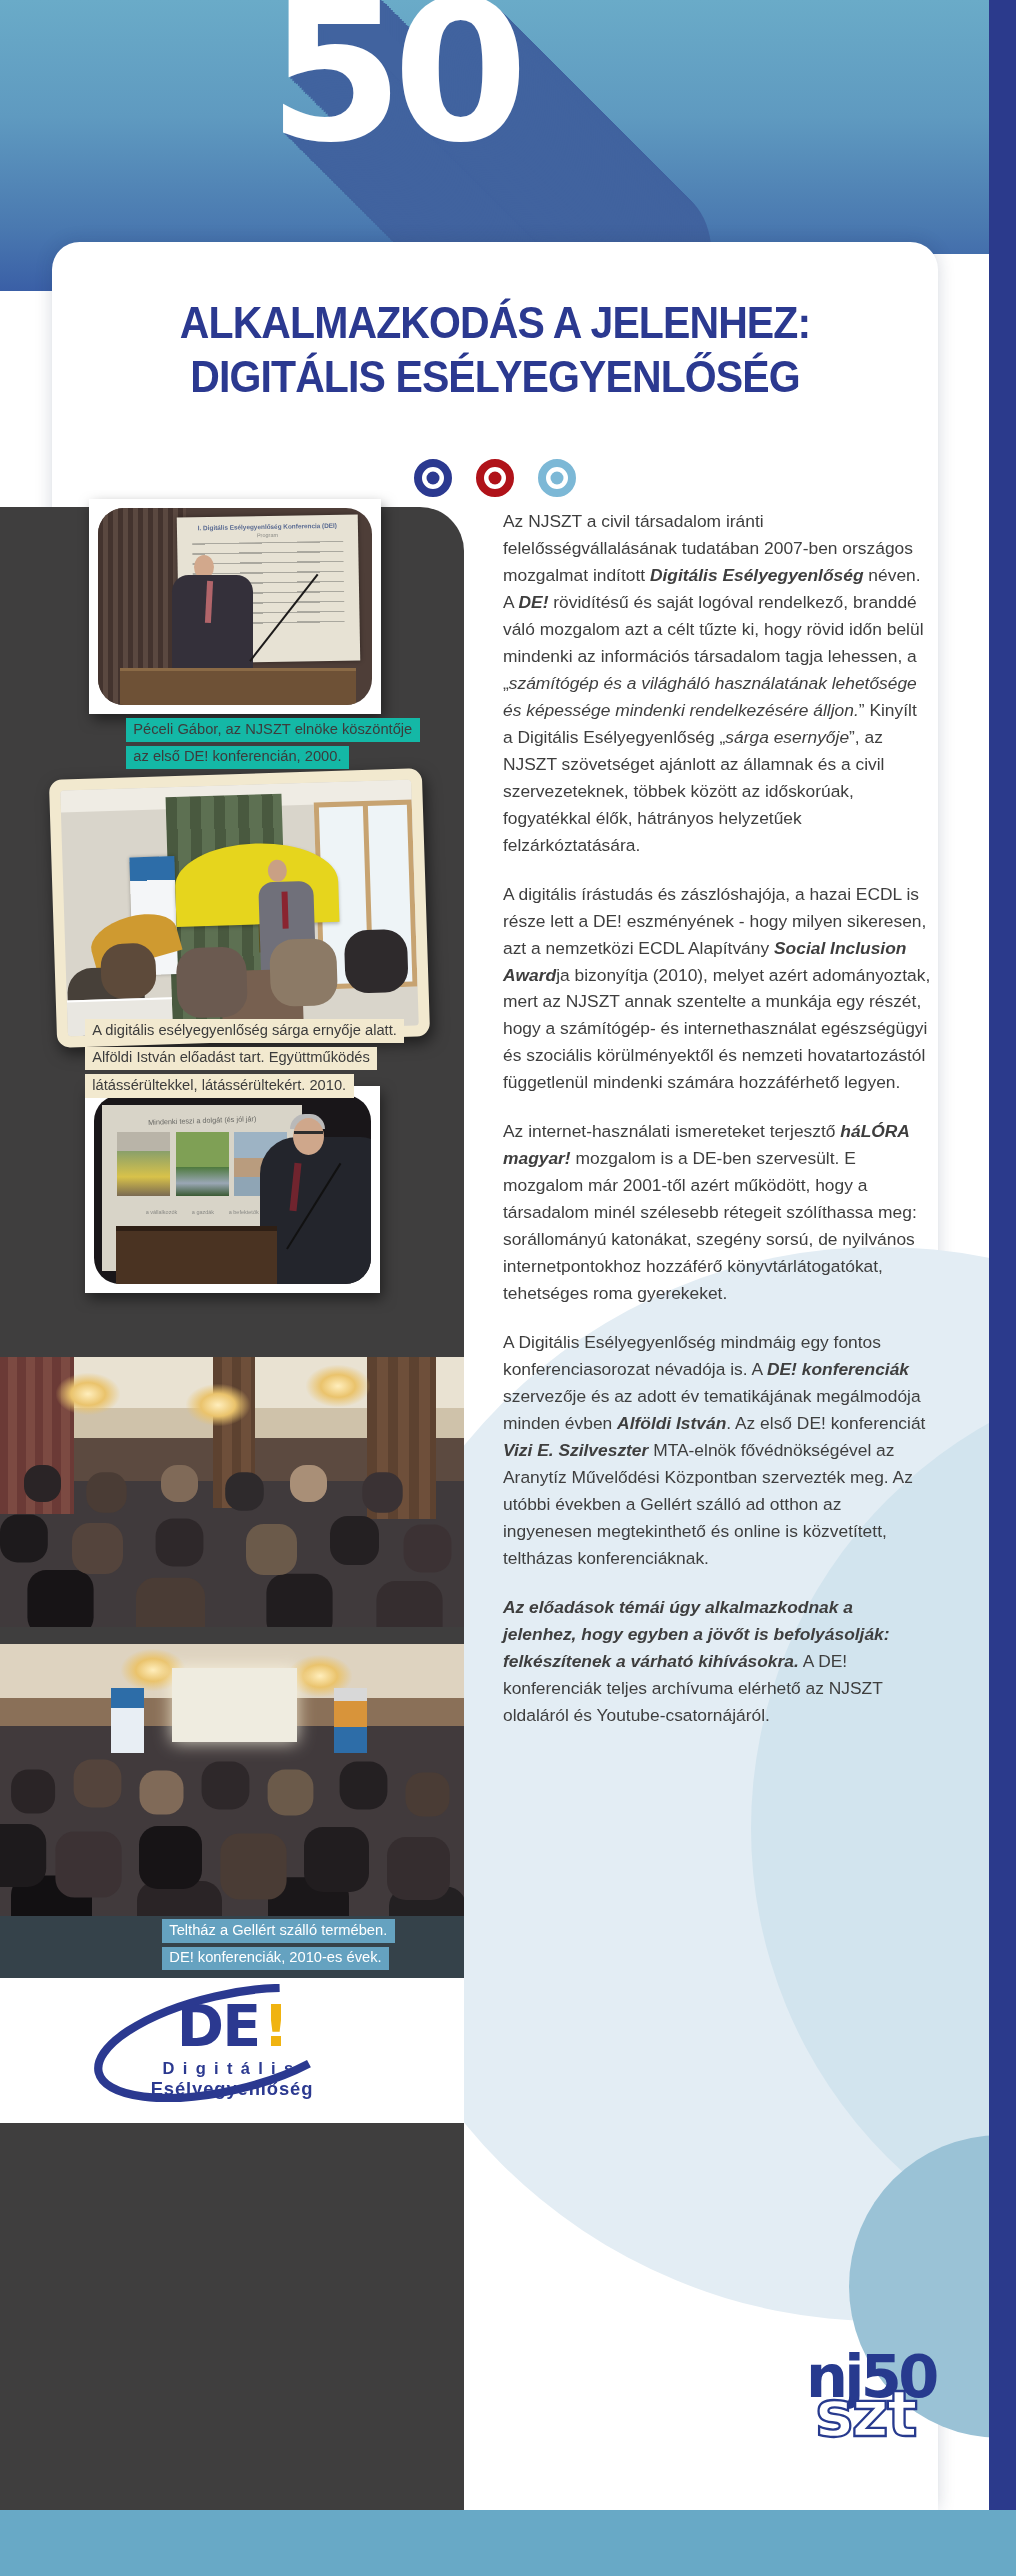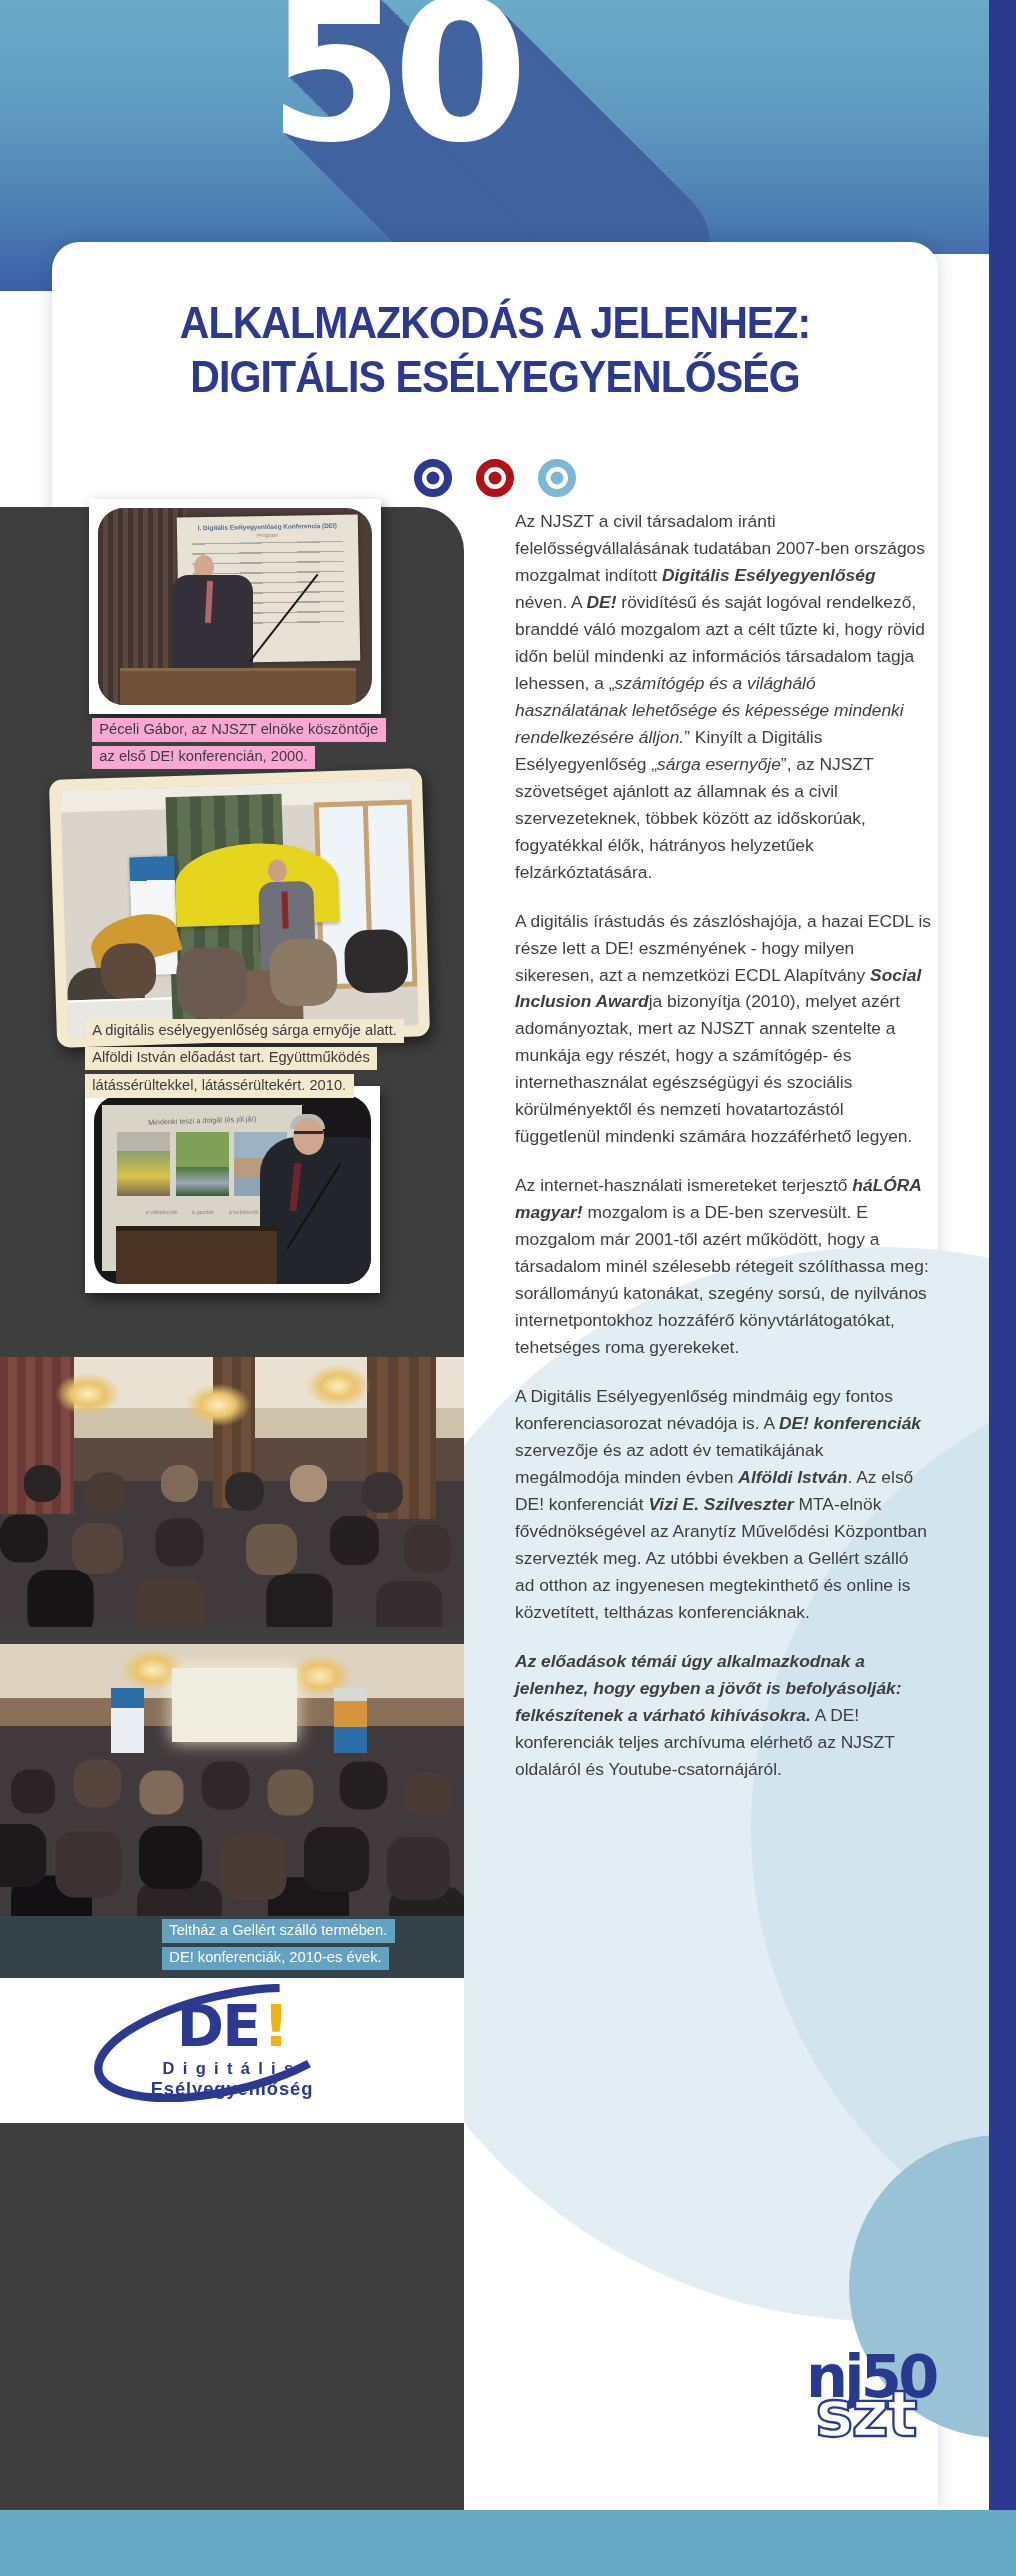--- a/index.html
+++ b/index.html
@@ -34,21 +34,21 @@
 
   
   .bgcircle{position:absolute;border-radius:50%;z-index:4;}
   #circleA{left:344px;top:1247px;width:1074px;height:1074px;background:#e3edf4;}
   #circleB{left:751px;top:1364px;width:929px;height:929px;background:#d2e4ee;}
   #circleC{left:849px;top:2135px;width:303px;height:303px;background:#9ac2d6;}
 
   
   .bodytext{position:absolute;left:503px;top:508px;width:428px;z-index:6;
             color:#3e3e3e;font-size:17.4px;line-height:1.55;}
-  .bodytext p{margin:0 0 22px 12px;}
+  .bodytext p{margin:0 0 22px 0;}
   .sg-n{font-style:normal;font-weight:normal;}
   .sg-i{font-style:italic;}
   .sg-bi{font-weight:bold;font-style:italic;}
 
   
   .column{position:absolute;left:0;top:507px;width:464px;height:2003px;background:#3f3e3e;
           border-radius:0 44px 0 0;z-index:5;}
   .capband{position:absolute;left:0;top:1409px;width:464px;height:62px;background:#35424a;}
   .whitepanel{position:absolute;left:0;top:1471px;width:464px;height:145px;background:#ffffff;}
 
@@ -149,21 +149,21 @@
   #photo5 .heads{box-shadow:
      27.6px -119px 0 16.5px #2a2426,92px -127px 0 18.4px #54443c,156px -118px 0 16.5px #806a58,
      220px -125px 0 18.4px #2e282a,285px -118px 0 17.4px #6b5a4a,358px -125px 0 18.4px #242022,422px -116px 0 16.5px #4a3c35,
      9.2px -55px 0 26px #1d1a1c,83px -46px 0 27.6px #3c3234,165px -53px 0 26px #171416,
      248px -44px 0 27.6px #4a3c35,331px -51px 0 27px #211d1f,413px -42px 0 26px #352d2f,
      46px 5.5px 0 35px #121012,174px 13px 0 37px #2a2426,303px 7.3px 0 35px #1a1719,422px 14.7px 0 33px #232022;}
 
   
   .cap{position:absolute;z-index:6;font-size:14.7px;}
   .cap .line{display:block;width:fit-content;padding:1.8px 7.3px 3.7px;margin-bottom:3.7px;line-height:1.25;}
-  .cap-white .line{background:#f9a8d4;color:#3c3c3c;}
+  .cap-white .line{background:#14b8a6;color:#3c3c3c;margin-left:34px;}
   .cap-cream .line{background:#f2e9cf;color:#3c3c3c;}
   .cap-blue .line{background:rgba(104,168,198,.95);color:#ffffff;}
   #cap1{left:92px;top:211px;}
   #cap2{left:85px;top:512px;}
   #cap3{left:85px;top:793px;}
   #cap5{left:162px;top:1412px;}
 
   
   .de-logo{position:absolute;left:0;top:0;width:464px;height:145px;text-align:center;}
   .de-swoosh{position:absolute;left:88px;top:5.5px;width:285px;height:118px;}

